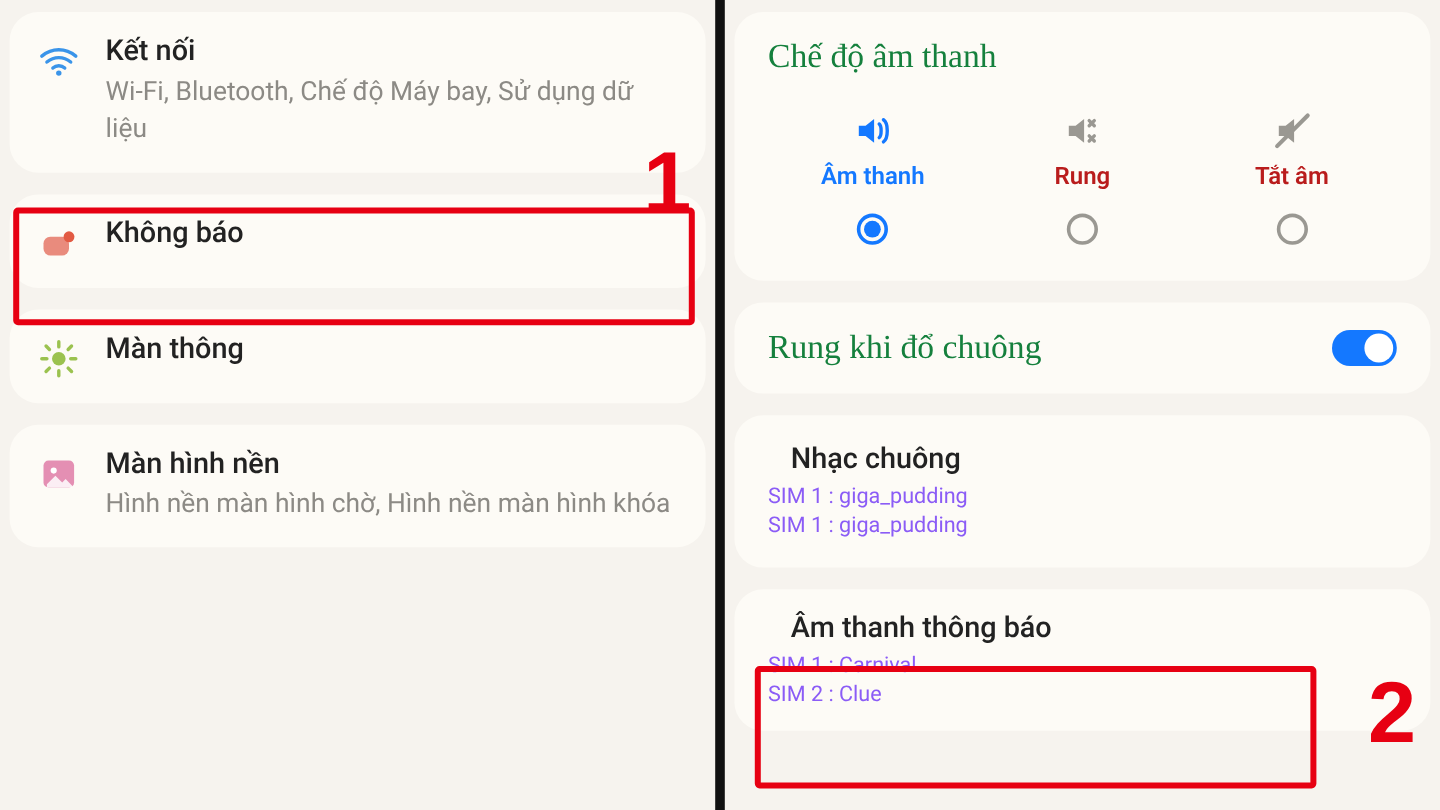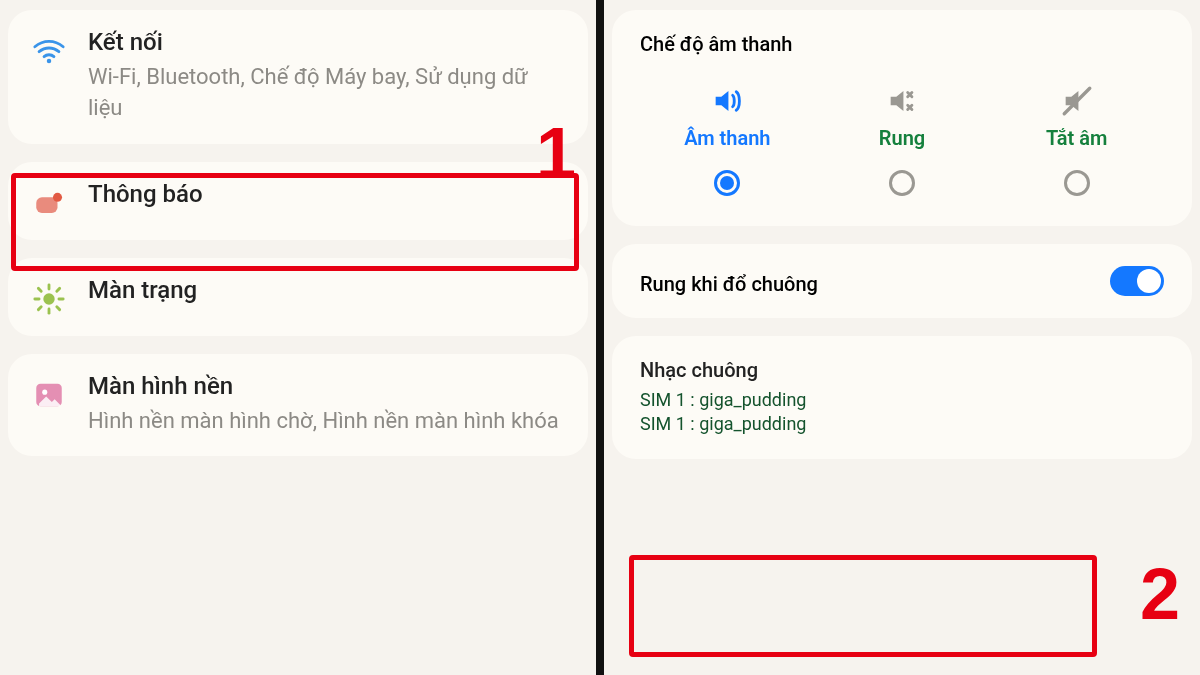--- a/index.html
+++ b/index.html
@@ -69,83 +69,85 @@
   .sn2 { bottom: 40px; right: 20px; }
 
   
   .rcard {
     background: #fdfbf6;
     border-radius: 24px;
     padding: 22px 28px;
     margin-bottom: 18px;
   }
   .section-title {
-    font-size: 20px;
-    color: #000000;
+    font-size: 28px;
+    color: #15803d;
     font-weight: 500;
+    font-family: Liberation Serif, serif;
   }
   .mode-row {
     display: flex;
     justify-content: space-around;
     margin-top: 28px;
     margin-bottom: 8px;
   }
   .mode-opt {
     display: flex;
     flex-direction: column;
     align-items: center;
     gap: 8px;
     width: 140px;
   }
   .mode-opt svg { width: 34px; height: 34px; }
   .mode-opt .olabel { font-size: 20px; font-weight: 600; }
   .mode-opt.active .olabel { color: #1478ff; text-align: right; }
-  .mode-opt .inactive-clr { color: #15803d; }
+  .mode-opt .inactive-clr { color: #b91c1c; }
   .radio {
     width: 26px; height: 26px; border-radius: 50%;
     border: 3px solid #9a9892;
     margin-top: 12px;
     position: relative;
   }
   .radio.on {
     border-color: #1478ff;
   }
   .radio.on::after {
     content:"";
     position:absolute;
     top:3px; left:3px;
     width:14px; height:14px;
     border-radius:50%;
     background:#1478ff;
   }
   .toggle-row {
     display:flex;
-    align-items:flex-end;
+    align-items:center;
     justify-content:space-between;
   }
   .switch {
     width: 54px; height: 30px; border-radius: 30px;
     background:#1478ff;
     position:relative;
   }
   .switch::after{
     content:"";
     position:absolute;
     right:3px; top:3px;
     width:24px; height:24px;
     border-radius:50%;
     background:#fff;
   }
   .ringtone-block .rt-title{
-    font-size:20px; color:#222; font-weight:500;
+    font-size:24px; color:#222; font-weight:500;
     margin-bottom:6px;
+    margin-left:19px;
   }
   .sim-line{
     font-size:18px;
-    color:#14532d;
+    color:#8b5cf6;
     line-height:1.35;
   }
   .hl2 { bottom: 18px; left: 25px; width: 468px; height: 102px; }
 </style>
 </head>
 <body>
 
 <div class="panel left">
 
   <div class="card">
@@ -163,42 +165,42 @@
 
 
   <div class="card">
     <div class="icon">
       <svg viewBox="0 0 24 24">
           <rect x="3" y="8" width="15" height="11" rx="4" fill="#e98b7d"></rect>
           <circle cx="18" cy="8" r="3.2" fill="#e25a43"></circle>
         </svg>
     </div>
     <div class="text">
-      <div class="title">Thông báo</div>
+      <div class="title">Không báo</div>
     </div>
   </div>
 
   <div class="card">
     <div class="icon">
       <svg viewBox="0 0 24 24">
           <circle cx="12" cy="12" r="4" fill="#9bc24f"></circle>
           <g stroke="#9bc24f" stroke-width="2" stroke-linecap="round">
             <line x1="12" y1="2" x2="12" y2="5"></line>
             <line x1="12" y1="19" x2="12" y2="22"></line>
             <line x1="2" y1="12" x2="5" y2="12"></line>
             <line x1="19" y1="12" x2="22" y2="12"></line>
             <line x1="4.5" y1="4.5" x2="6.5" y2="6.5"></line>
             <line x1="17.5" y1="17.5" x2="19.5" y2="19.5"></line>
             <line x1="4.5" y1="19.5" x2="6.5" y2="17.5"></line>
             <line x1="17.5" y1="6.5" x2="19.5" y2="4.5"></line>
           </g>
         </svg>
     </div>
     <div class="text">
-      <div class="title">Màn trạng</div>
+      <div class="title">Màn thông</div>
     </div>
   </div>
 
   <div class="card">
     <div class="icon">
       <svg viewBox="0 0 24 24">
           <rect x="3" y="4" width="18" height="16" rx="3" fill="#e48fb3"></rect>
           <circle cx="9" cy="10" r="1.8" fill="#fff"></circle>
           <path d="M5 18l5-5 4 4 2-2 4 4v1H5z" fill="#fff" opacity="0.85"></path>
         </svg>
@@ -254,16 +256,21 @@
     <div class="section-title">Rung khi đổ chuông</div>
     <div class="switch"></div>
   </div>
 
   <div class="rcard ringtone-block">
     <div class="rt-title">Nhạc chuông</div>
     <div class="sim-line">SIM 1 : giga_pudding</div>
     <div class="sim-line">SIM 1 : giga_pudding</div>
   </div>
 
+  <div class="rcard ringtone-block" style="padding-top:18px;padding-bottom:18px;">
+    <div class="rt-title">Âm thanh thông báo</div>
+    <div class="sim-line">SIM 1 : Carnival</div>
+    <div class="sim-line">SIM 2 : Clue</div>
+  </div>
 
   <div class="highlight-red hl2"></div>
   <div class="stepnum sn2">2</div>
 </div>
 
 </body></html>

